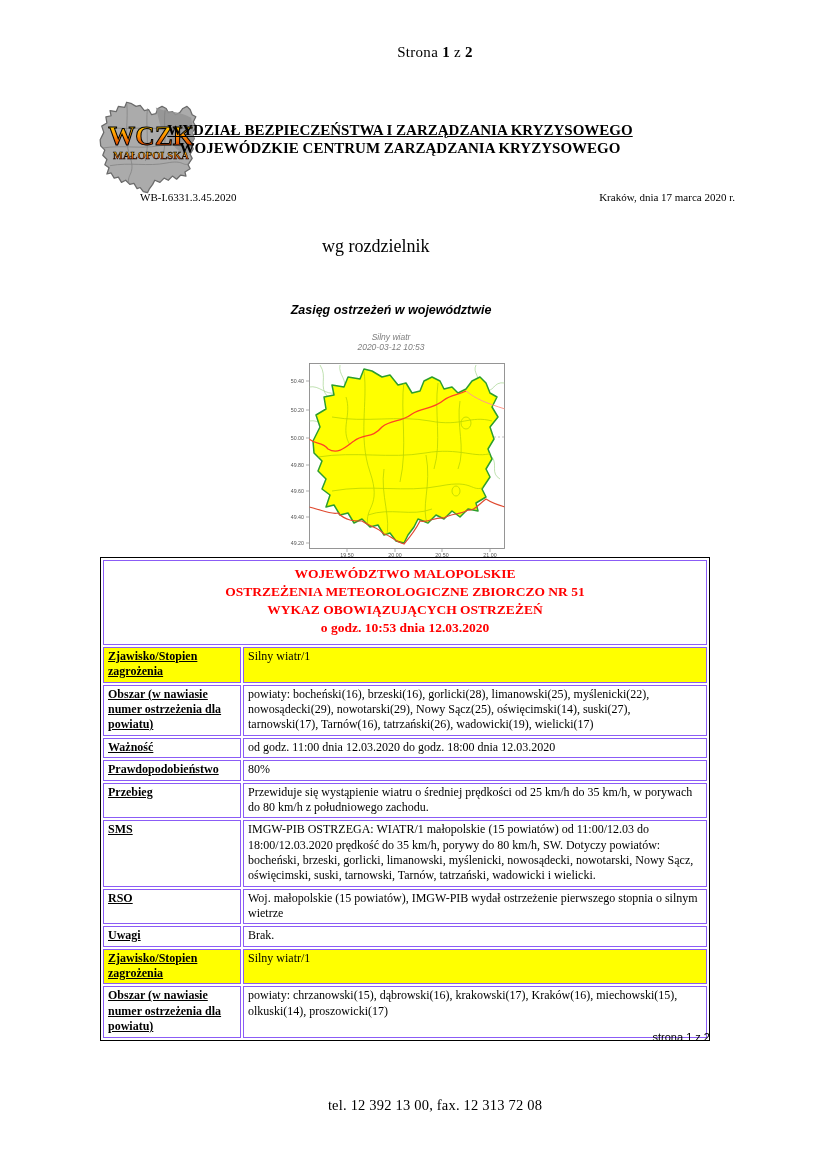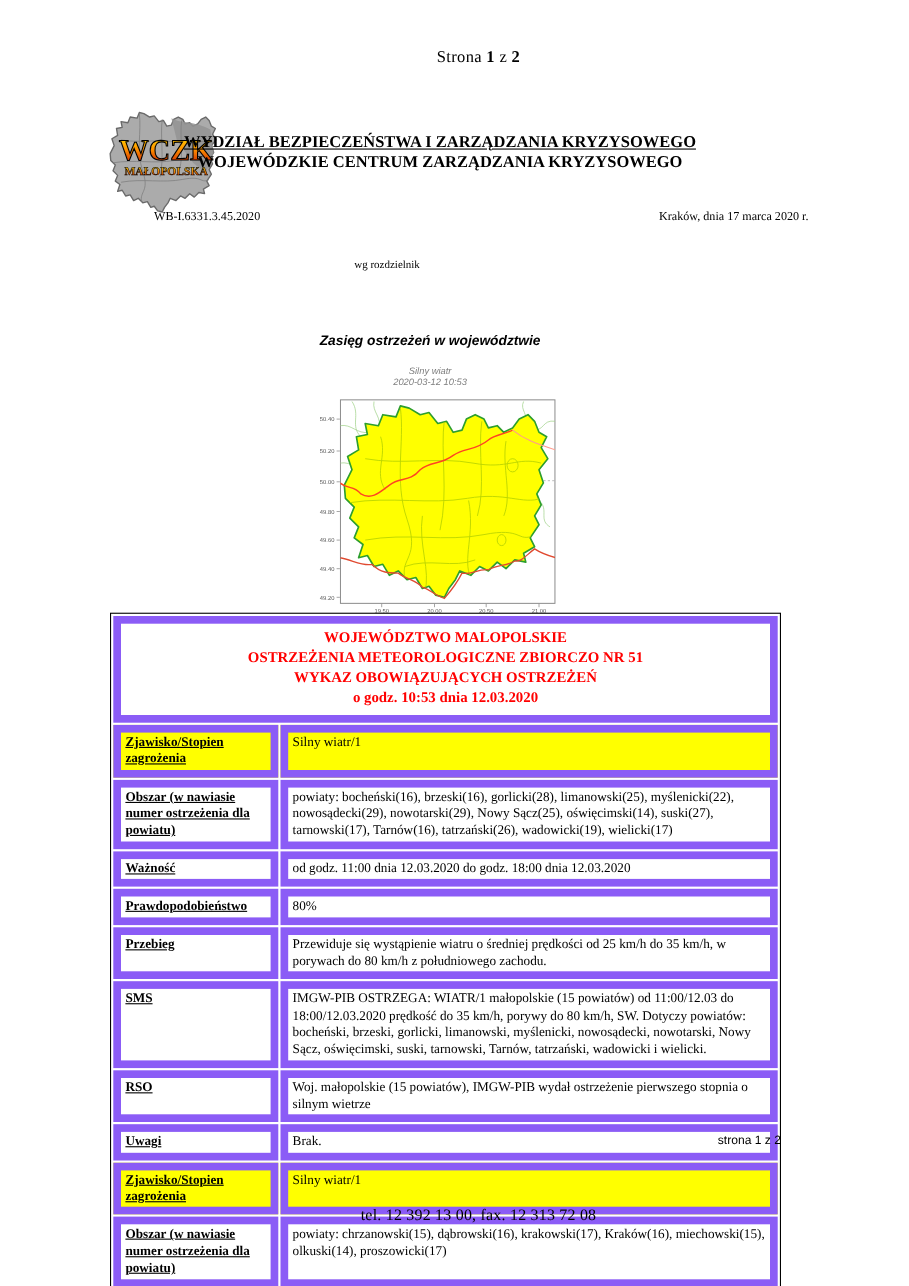--- a/index.html
+++ b/index.html
@@ -13,32 +13,32 @@
   .logo{position:absolute;left:96px;top:99px;width:110px;height:95px;}
   .logo text{font-family:"Liberation Serif",serif;}
 
   .hdr{position:absolute;left:100px;top:122px;width:600px;text-align:center;
        font-weight:bold;font-size:15px;line-height:17.5px;}
   .hdr .u{text-decoration:underline;}
 
   .refline{position:absolute;left:140px;top:191px;width:595px;display:flex;
            justify-content:space-between;font-size:11px;text-align:center;}
 
-  .dist{position:absolute;left:322px;top:236px;font-size:10px;}
+  .dist{position:absolute;left:322px;top:236px;font-size:18px;}
 
   .map-head{position:absolute;left:276px;top:303px;width:230px;text-align:center;
             font-family:"Liberation Sans",sans-serif;font-style:italic;}
   .map-title{font-size:12.5px;font-weight:bold;}
   .map-sub{margin-top:15px;font-size:8.5px;color:#7e7e7e;line-height:10px;}
 
   .map-wrap{position:absolute;left:280px;top:357px;width:240px;height:204px;}
 
   .wtable{position:absolute;left:100px;top:557px;width:610px;
           border-collapse:separate;border-spacing:2px;border:1px solid #000;background:#fff;}
-  .wtable td{border:7px solid #8b5cf6;padding:1px 4px 2px;font-size:12px;
+  .wtable td{border:1px solid #8b5cf6;padding:1px 4px 2px;font-size:12px;
              line-height:1.28;vertical-align:top;}
   .wtable td.lbl{width:128px;font-weight:bold;text-decoration:underline;}
   .wtable tr.hl td{background:#ffff00;}
   .wtable td.title-cell{text-align:center;padding:4px 2px 7px;}
   .title-cell .tl{color:#ff0000;font-weight:bold;font-size:13.5px;line-height:18px;}
 
   .footer-page{position:absolute;top:1031px;left:560px;width:150px;text-align:right;
                font-family:"Liberation Sans",sans-serif;font-size:11px;}
   .footer-contact{position:absolute;top:1097px;left:0;width:100%;text-align:center;
                   font-size:14.5px;letter-spacing:.2px;}

